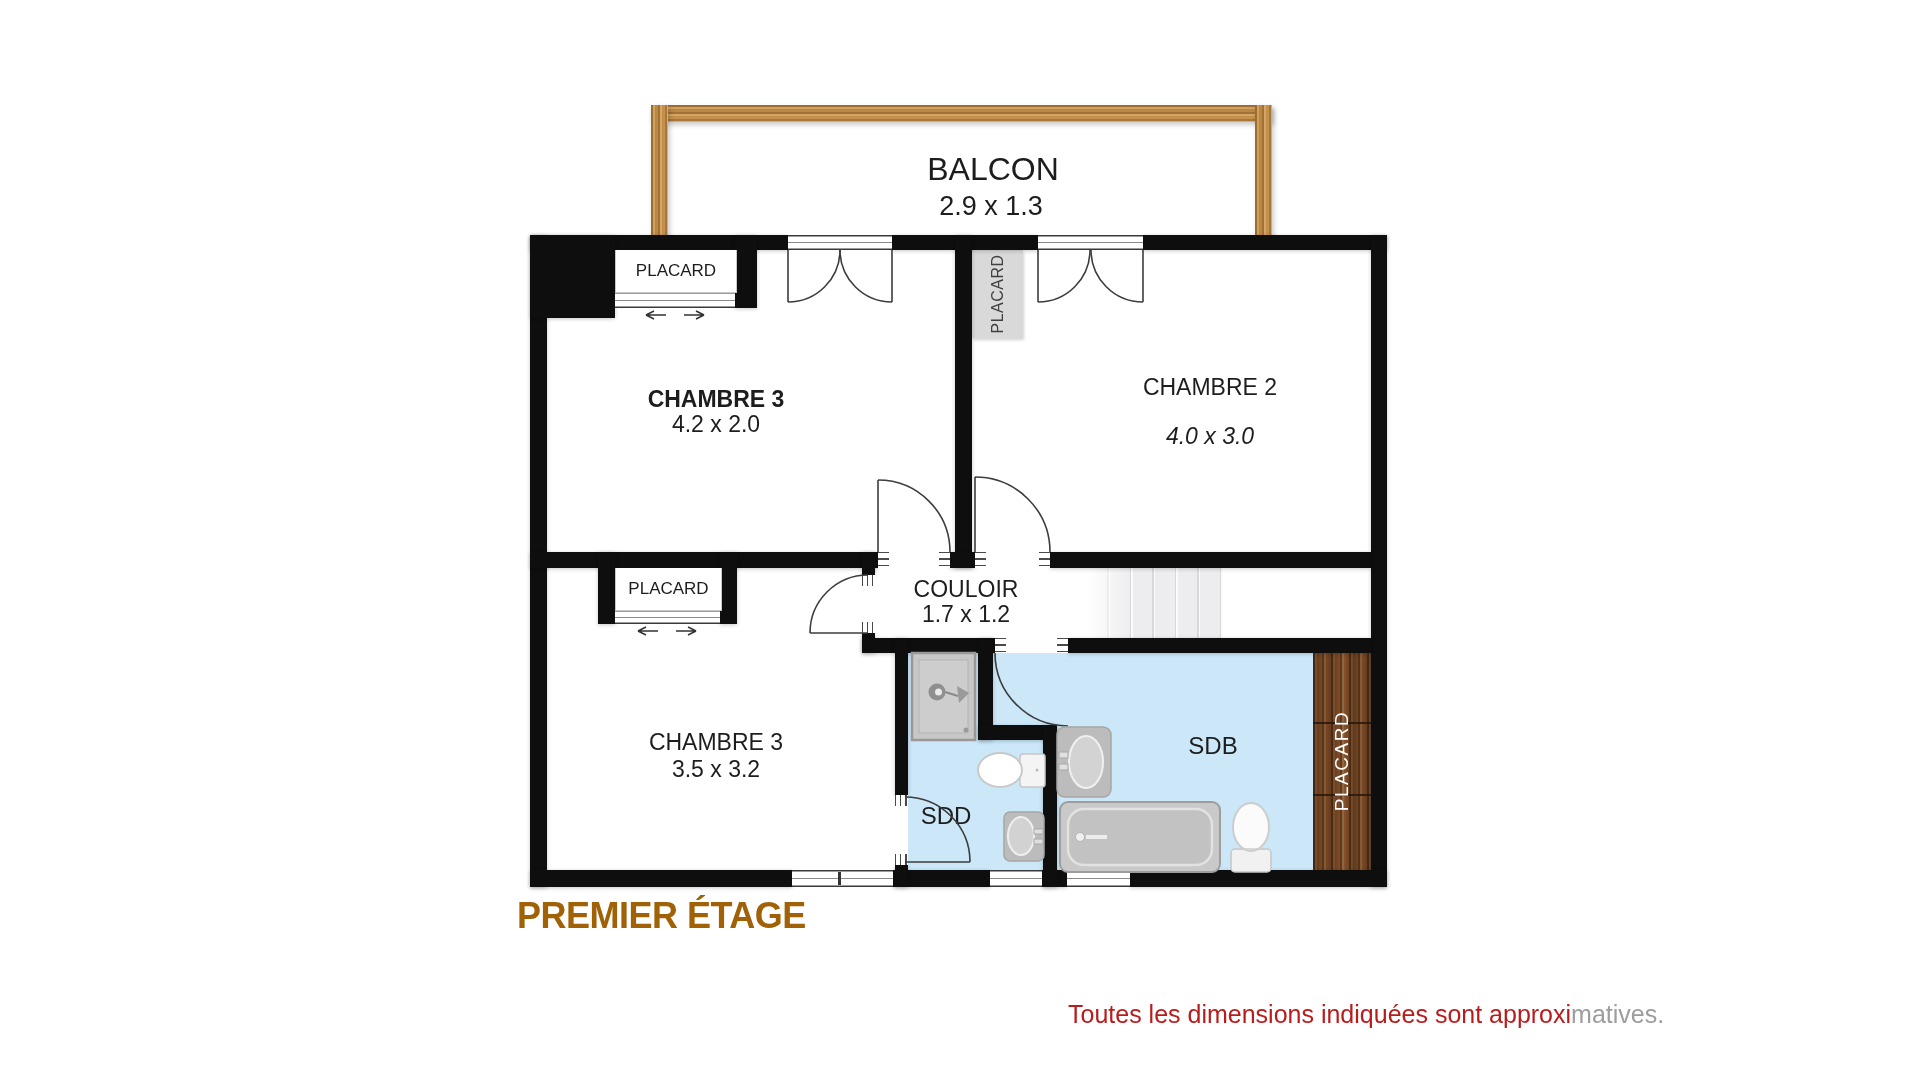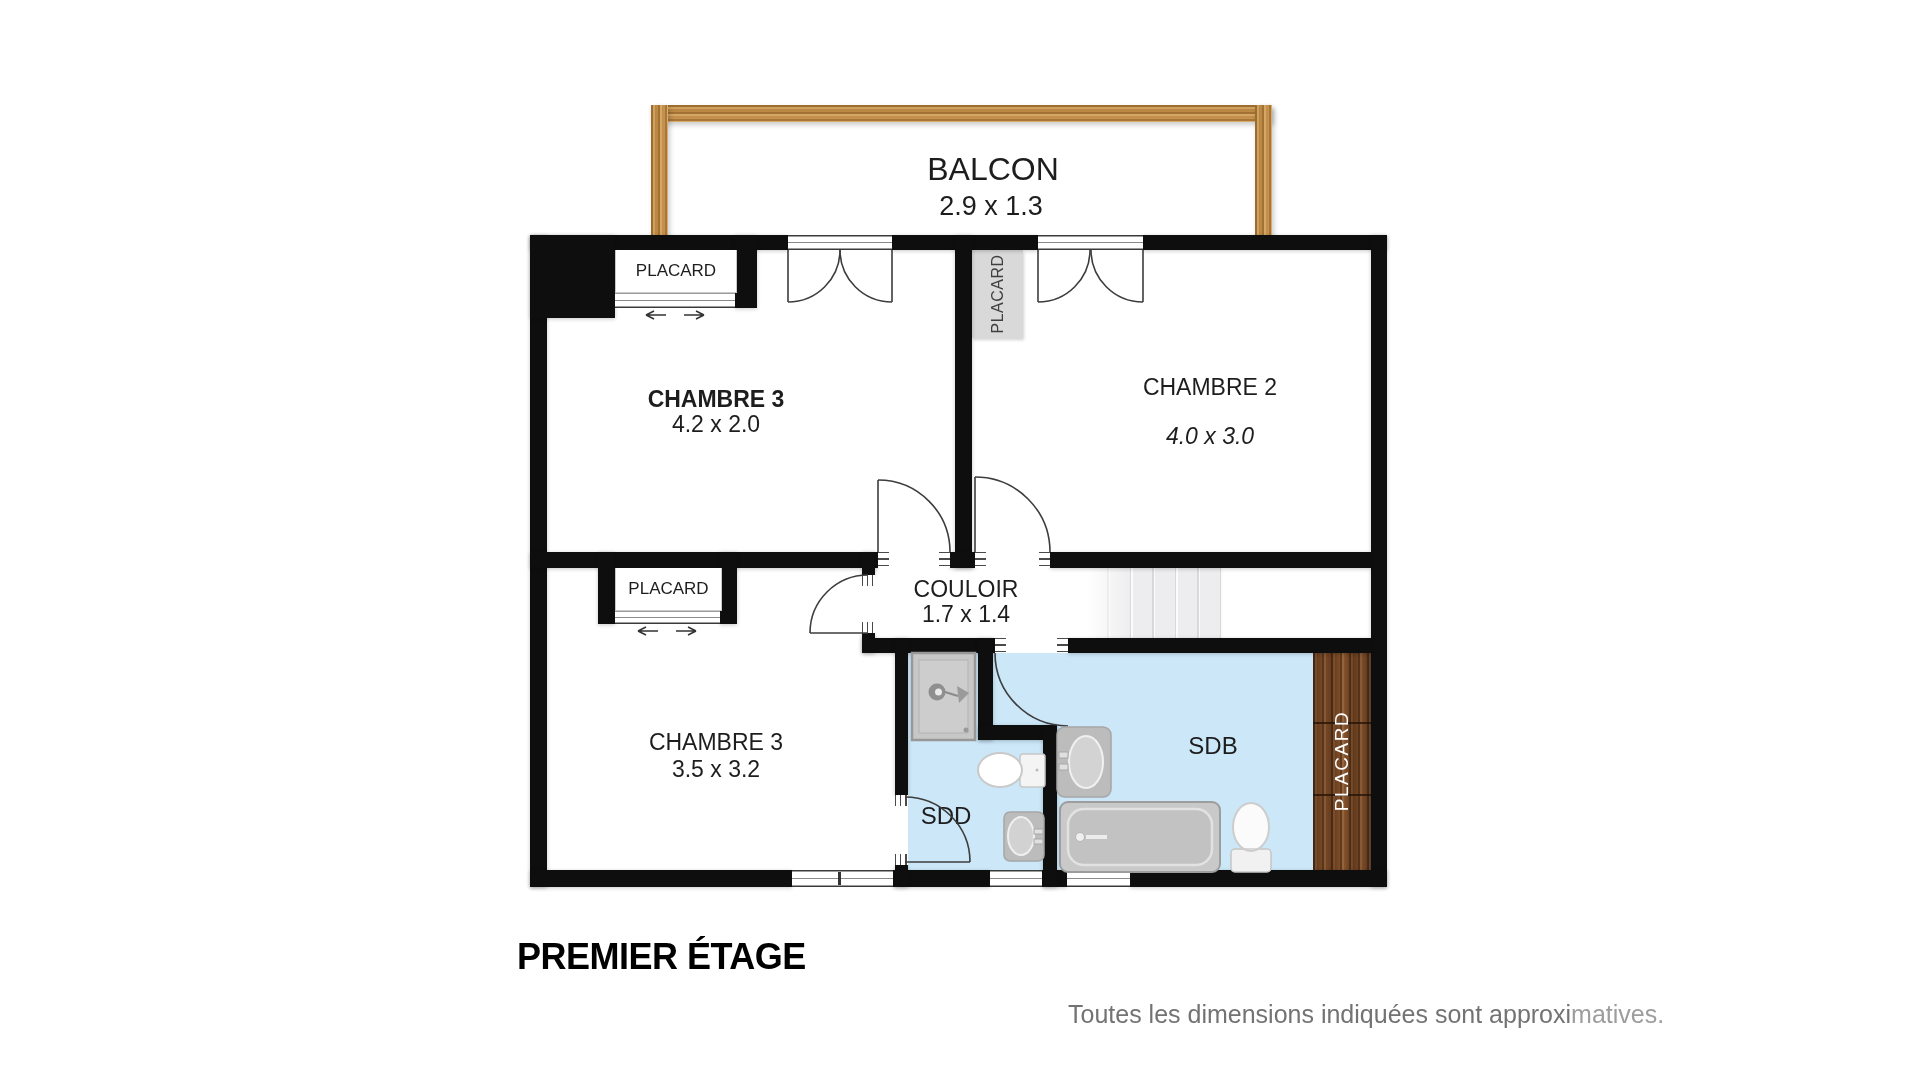--- a/index.html
+++ b/index.html
@@ -57,23 +57,23 @@
   .balcony-dims { font-size:27px; }
   .small-lbl { font-size:17px; }
   .wet-lbl { font-size:24px; }
   .vlabel { position:absolute; display:flex; align-items:center; justify-content:center; }
   .vlabel span { transform:rotate(-90deg); white-space:nowrap; }
   .vlabel.on-wood span { color:#ffffff; font-size:19px; letter-spacing:1.5px; }
   .vlabel.on-gray span { color:#3f3f3f; font-size:16px; letter-spacing:0.5px; }
   .win-divider { position:absolute; background:#333; }
   
   .plan-title { position:absolute; left:517px; top:895px; font-size:36px; font-weight:bold;
-    letter-spacing:-0.5px; color:#000000;margin-top:41px; }
+    letter-spacing:-0.5px; color:#a16207; }
   .disclaimer { position:absolute; left:1068px; top:999px; font-size:25px; line-height:31px; }
-  .disclaimer .dark { color:#737373; }
+  .disclaimer .dark { color:#b91c1c; }
   .disclaimer .fade { color:#9d9d9d; }
   
   .overlay { position:absolute; left:0; top:0; }
   .arc { fill:none; stroke:#3d3d3d; stroke-width:1.6px; }
   .arrow { fill:none; stroke:#333; stroke-width:1.5px; }
 </style>
 </head>
 <body>
 
 <div id="stage">
@@ -145,21 +145,21 @@
     <span>PLACARD</span>
   </div>
 
   <div class="lbl room-name" style="left:716px; top:399px;font-weight:bold;">CHAMBRE 3</div>
   <div class="lbl room-dims" style="left:716px; top:424px;">4.2 x 2.0</div>
   <div class="lbl room-name" style="left:1210px; top:387px;">CHAMBRE 2</div>
   <div class="lbl room-dims" style="left:1210px; top:436px;font-style:italic;">4.0 x 3.0</div>
   <div class="lbl room-name" style="left:716px; top:742px;">CHAMBRE 3</div>
   <div class="lbl room-dims" style="left:716px; top:769px;text-align:right;">3.5 x 3.2</div>
   <div class="lbl room-name" style="left:966px; top:589px;">COULOIR</div>
-  <div class="lbl room-dims" style="left:966px; top:614px;">1.7 x 1.4</div>
+  <div class="lbl room-dims" style="left:966px; top:614px;">1.7 x 1.2</div>
   <div class="lbl wet-lbl" style="left:946px; top:787px;margin-top:29px;">SDD</div>
   <div class="lbl wet-lbl" style="left:1213px; top:746px;">SDB</div>
 
   <svg class="overlay" width="1920" height="1080" viewBox="0 0 1920 1080">
 
     <g>
       <path class="arc" d="M788 250 L788 302"></path>
         <path class="arc" d="M840 250 A52 52 0 0 1 788 302"></path>
       <path class="arc" d="M892 250 L892 302"></path>
         <path class="arc" d="M892 302 A52 52 0 0 1 840 250"></path>

